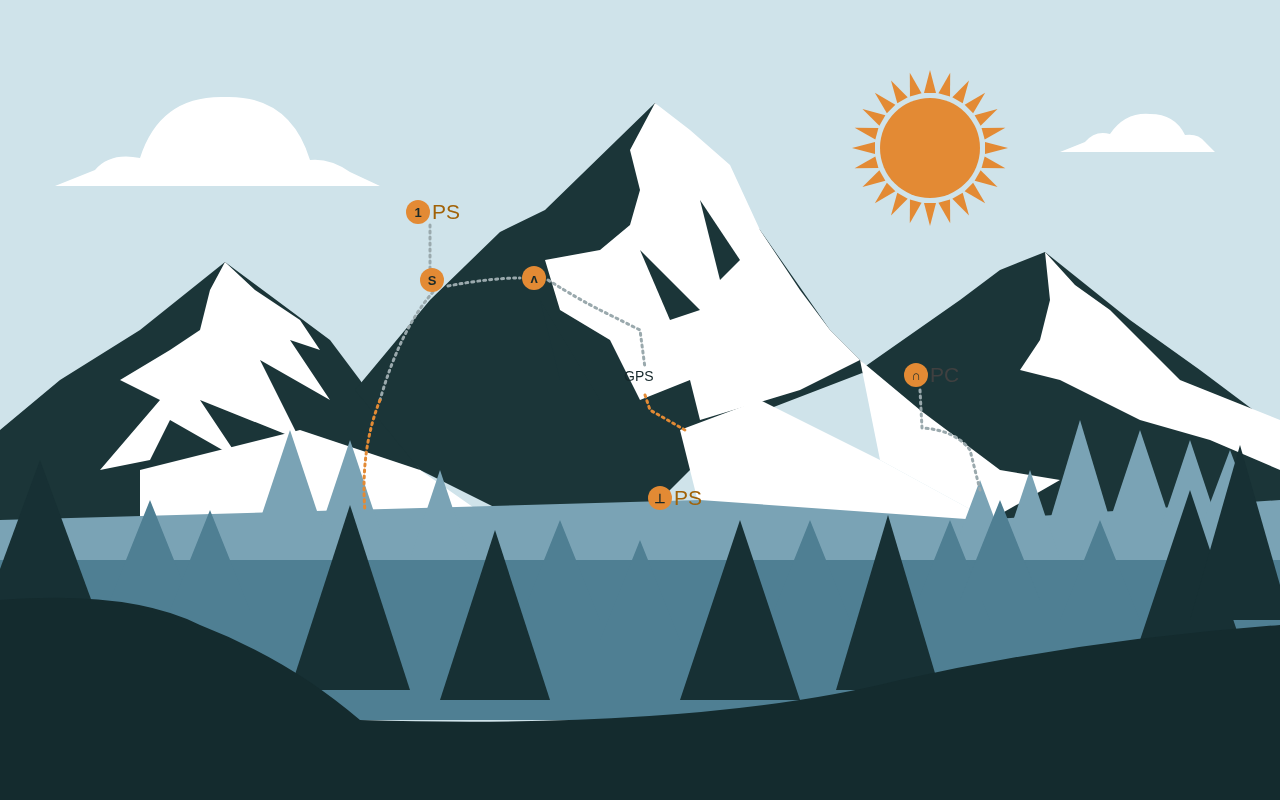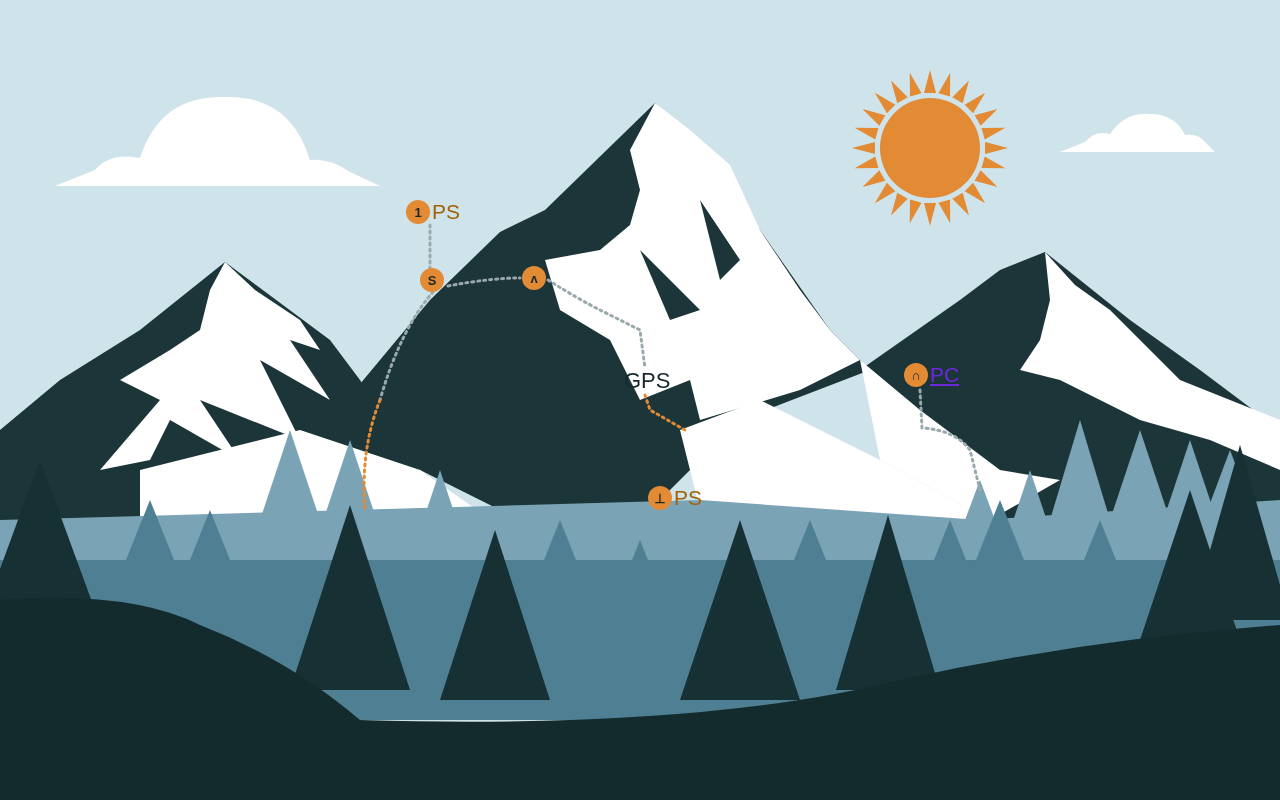--- a/index.html
+++ b/index.html
@@ -1,22 +1,22 @@
 <!DOCTYPE html>
 <html><head>
 <meta charset="utf-8">
 <style>
   html,body{margin:0;padding:0;width:1280px;height:800px;overflow:hidden;background:#cfe3ea;}
   #scene{position:relative;width:1280px;height:800px;}
   svg{position:absolute;left:0;top:0;}
   .marker{position:absolute;display:flex;align-items:center;gap:2px;font-family:"Liberation Sans",sans-serif;font-size:21px;}
   .marker .dot{width:24px;height:24px;border-radius:50%;background:#e38a34;color:#1a2a2a;font-weight:bold;font-size:13px;display:flex;align-items:center;justify-content:center;}
   .lbl-dark{color:#a16207;}
-  .lbl-light{color:#6d28d9;text-decoration:underline;}
-  .plain-label{position:absolute;font-family:"Liberation Sans",sans-serif;font-size:22px;color:#15282b;}
+  .lbl-light{color:#404040;}
+  .plain-label{position:absolute;font-family:"Liberation Sans",sans-serif;font-size:14px;color:#15282b;}
 </style>
 </head>
 <body>
 
 <div id="scene">
   <svg width="1280" height="800" viewBox="0 0 1280 800">
 
     <rect x="0" y="0" width="1280" height="800" fill="#cfe3ea"></rect>
 
     <g fill="#ffffff">

